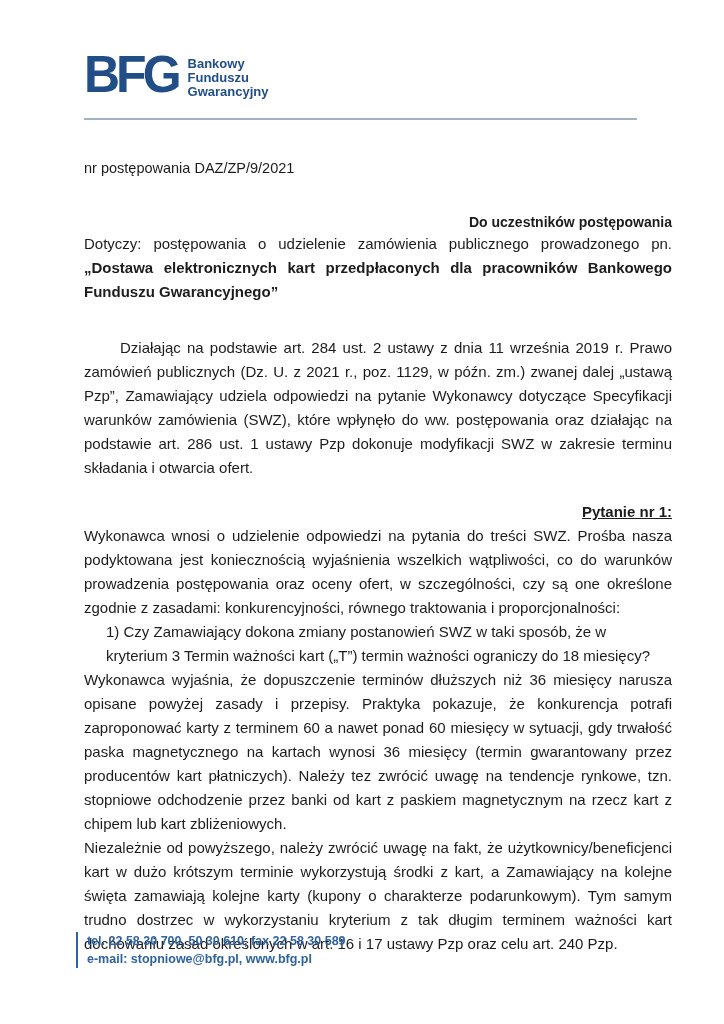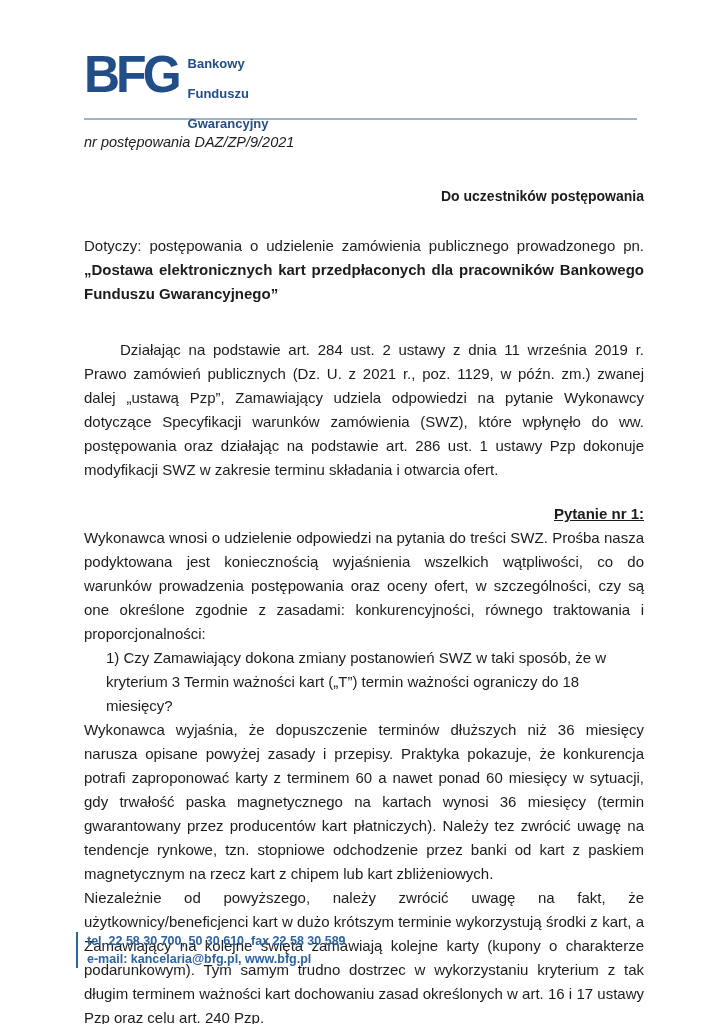--- a/index.html
+++ b/index.html
@@ -8,21 +8,21 @@
     background: #ffffff;
   }
   .page {
     position: relative;
     width: 724px;
     height: 1024px;
     background: #ffffff;
     font-family: "Liberation Sans", sans-serif;
     color: #1c1c1c;
     box-sizing: border-box;
-    padding: 52px 80px 0 84px;
+    padding: 52px 52px 0 84px;
     overflow: hidden;
   }
   
   .logo-row {
     display: flex;
     align-items: flex-start;
     gap: 10px;
     height: 52px;
   }
   .logo-mark {
@@ -31,38 +31,36 @@
     letter-spacing: -4px;
     line-height: 46px;
     color: #224e88;
     transform: scaleY(1.02);
   }
   .logo-wordmark {
     display: flex;
     flex-direction: column;
     justify-content: center;
     padding-top: 5px;
-    gap: 16px;
   }
   .logo-wordmark span {
     font-size: 13px;
     font-weight: 700;
     line-height: 14px;
     color: #224e88;
   }
   .header-rule {
     height: 2px;
     background: #9fb4c2;
     margin-top: 14px;
     width: 553px;
   }
   
   .case-number {
-    margin-top: 12px;
-    font-style: italic;
+    margin-top: 38px;
     font-size: 14.5px;
     line-height: 20px;
   }
   .date-line {
     margin-top: 14px;
     text-align: right;
     font-size: 14.5px;
     line-height: 20px;
   }
   .recipients {
@@ -72,21 +70,20 @@
     font-size: 14px;
     line-height: 20px;
   }
   
   p, .q-heading, .a-heading, .a-text {
     font-size: 15px;
     line-height: 24px;
     margin: 0;
   }
   .subject {
-    margin-top: 28px;
     text-align: justify;
   }
   .subject strong { font-weight: 700; }
   .intro {
     margin-top: 32px;
     text-align: justify;
     text-indent: 36px;
   }
   .q-heading {
     margin-top: 20px;
@@ -146,16 +143,16 @@
   <p class="q-para">Wykonawca wnosi o udzielenie odpowiedzi na pytania do treści SWZ. Prośba nasza podyktowana jest koniecznością wyjaśnienia wszelkich wątpliwości, co do warunków prowadzenia postępowania oraz oceny ofert, w szczególności, czy są one określone zgodnie z zasadami: konkurencyjności, równego traktowania i proporcjonalności:</p>
 
   <p class="q-item">1) Czy Zamawiający dokona zmiany postanowień SWZ w taki sposób, że w kryterium 3 Termin ważności kart („T”) termin ważności ograniczy do 18 miesięcy?</p>
 
   <p class="q-para">Wykonawca wyjaśnia, że dopuszczenie terminów dłuższych niż 36 miesięcy narusza opisane powyżej zasady i przepisy. Praktyka pokazuje, że konkurencja potrafi zaproponować karty z terminem 60 a nawet ponad 60 miesięcy w sytuacji, gdy trwałość paska magnetycznego na kartach wynosi 36 miesięcy (termin gwarantowany przez producentów kart płatniczych). Należy tez zwrócić uwagę na tendencje rynkowe, tzn. stopniowe odchodzenie przez banki od kart z paskiem magnetycznym na rzecz kart z chipem lub kart zbliżeniowych.</p>
 
   <p class="q-para">Niezależnie od powyższego, należy zwrócić uwagę na fakt, że użytkownicy/beneficjenci kart w dużo krótszym terminie wykorzystują środki z kart, a Zamawiający na kolejne święta zamawiają kolejne karty (kupony o charakterze podarunkowym). Tym samym trudno dostrzec w wykorzystaniu kryterium z tak długim terminem ważności kart dochowaniu zasad określonych w art. 16 i 17 ustawy Pzp oraz celu art. 240 Pzp.</p>
 
   <div class="footer">
     <div>tel. 22 58 30 700, 50 30 610, fax 22 58 30 589</div>
-    <div>e-mail: kancelaria@bfg.pl, www.bfg.pl</div>
+    <div>e-mail: stopniowe@bfg.pl, www.bfg.pl</div>
   </div>
 
 </div>
 
 </body></html>

